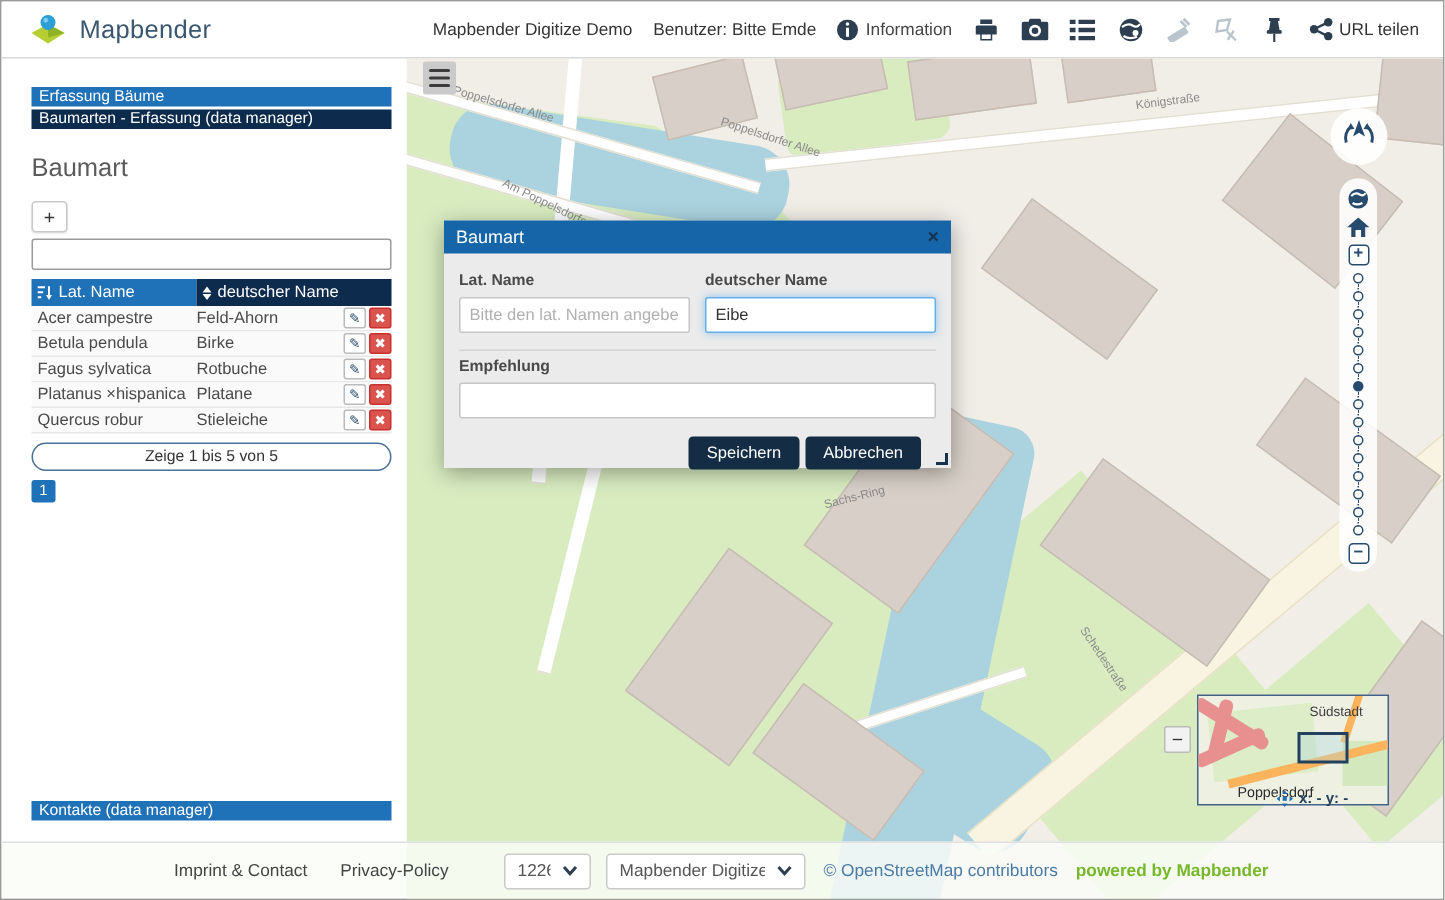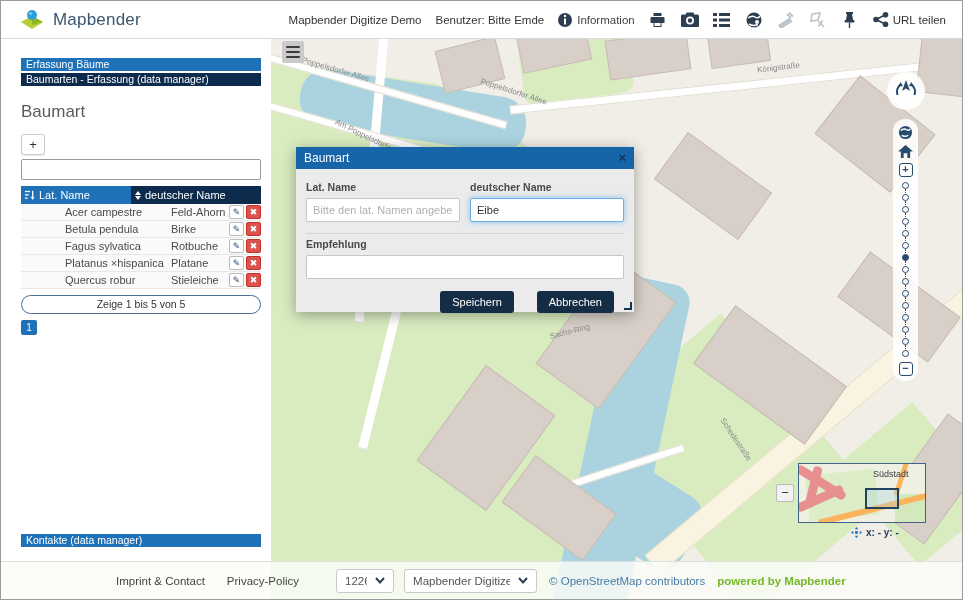--- a/index.html
+++ b/index.html
@@ -29,21 +29,21 @@
   .search-label{font-size:11px;color:#333;margin-top:14px;}
   .search-input{margin-top:4px;width:240px;height:21px;border:1px solid #9b9b9b;border-radius:2px;padding:0 4px;font-size:11px;font-family:"Liberation Sans",sans-serif;}
   .tbl{margin-top:6px;width:240px;font-size:11px;}
   .thead{display:flex;height:18px;color:#fff;cursor:pointer;}
   .th1{width:110px;background:#1f71b8;display:flex;align-items:center;gap:4px;padding-left:4px;}
   .th2{flex:1;background:#0d2b4d;display:flex;align-items:center;gap:4px;padding-left:4px;}
   .sort-tris{display:inline-flex;flex-direction:column;gap:1px;}
   .sort-tris .up{width:0;height:0;border-left:3px solid transparent;border-right:3px solid transparent;border-bottom:4px solid #fff;}
   .sort-tris .dn{width:0;height:0;border-left:3px solid transparent;border-right:3px solid transparent;border-top:4px solid #fff;}
   .trow{display:flex;align-items:center;height:17px;border-bottom:1px solid #e7e7e7;background:#fafafa;color:#4a4a4a;}
-  .trow .c1{width:110px;padding-left:4px;overflow:hidden;white-space:nowrap;margin-left:40px;}
+  .trow .c1{width:110px;padding-left:4px;overflow:hidden;white-space:nowrap;}
   .trow .c2{flex:1;overflow:hidden;white-space:nowrap;}
   .rbtn{width:15px;height:14px;border-radius:2px;font-size:9px;line-height:12px;text-align:center;cursor:pointer;margin-left:2px;}
   .rbtn.edit{background:#fff;border:1px solid #bbb;color:#274b6d;}
   .rbtn.del{background:#d9534f;border:1px solid #c9302c;color:#fff;}
   .page-pill{margin-top:6px;width:240px;height:19px;border:1px solid #4a6f94;border-radius:10px;font-size:10.5px;color:#333;text-align:center;line-height:17px;}
   .page-btn{margin-top:6px;width:16px;height:15px;background:#1f71b8;color:#fff;font-size:10px;text-align:center;line-height:15px;border-radius:2px;cursor:pointer;}
   .kontakte{position:absolute;left:20px;bottom:16px;}
 
   
   #map{position:absolute;left:270px;top:38px;width:693px;height:562px;background:#f1eee8;overflow:hidden;z-index:1;}
@@ -61,40 +61,40 @@
   #compass{position:absolute;left:616px;top:33px;width:38px;height:38px;border-radius:50%;background:rgba(255,255,255,.9);display:flex;align-items:center;justify-content:center;cursor:pointer;z-index:6;}
   #ctrlbar{position:absolute;left:622px;top:80px;width:25px;background:rgba(255,255,255,.88);border-radius:12px;padding:6px 0 5px;display:flex;flex-direction:column;align-items:center;gap:5px;z-index:6;}
   .zbtn{width:14px;height:14px;border:1.5px solid #274b6d;border-radius:3px;color:#274b6d;font-size:11px;font-weight:bold;line-height:11px;text-align:center;cursor:pointer;background:#fff;}
   #zoom-slider{display:flex;flex-direction:column;align-items:center;cursor:pointer;}
   .zstep{width:7px;height:7px;border:1.5px solid #274b6d;border-radius:50%;background:transparent;position:relative;margin-bottom:5px;}
   .zstep::after{content:"";position:absolute;left:2px;top:6px;height:6px;border-left:1.5px dotted #274b6d;}
   .zstep:last-child{margin-bottom:0;}
   .zstep:last-child::after{display:none;}
   .zstep.zactive{background:#274b6d;}
   
-  #overview{position:absolute;left:527px;top:424px;width:128px;height:60px;border:1px solid #41618a;background:#eef0e2;overflow:hidden;cursor:pointer;z-index:6;}
+  #overview{position:absolute;left:527px;top:424px;width:128px;height:74px;border:1px solid #41618a;background:#eef0e2;overflow:hidden;cursor:pointer;z-index:6;}
   .ov-label{position:absolute;color:#3c3c3c;}
   #ov-rect{position:absolute;left:66px;top:24px;width:34px;height:21px;border:2px solid #23405e;background:rgba(170,211,223,.35);}
   #ov-collapse{position:absolute;left:505px;top:445px;width:18px;height:18px;background:#f2f2f2;border:1px solid #bbb;border-radius:2px;color:#333;font-size:13px;line-height:15px;text-align:center;cursor:pointer;z-index:6;}
   #coords{position:absolute;left:580px;top:488px;display:flex;align-items:center;gap:4px;font-size:10px;color:#23405e;z-index:6;font-weight:bold;}
 
   
   #dialog{position:absolute;left:295px;top:146px;width:338px;height:165px;background:#ebebeb;box-shadow:0 3px 14px rgba(0,0,0,.35);z-index:15;}
   .dlg-title{height:22px;background:#1565a8;color:#fff;font-size:12px;line-height:22px;padding:0 8px;display:flex;cursor:move;}
   .dlg-title .t{flex:1;}
   .dlg-close{color:#16324f;font-weight:bold;font-size:13px;cursor:pointer;line-height:22px;}
   .dlg-body{padding:8px 10px 0;}
   .dlg-grid{display:flex;gap:10px;}
   .dlg-col{flex:1;}
   .dlg-label{font-size:10.5px;font-weight:bold;color:#4a4a4a;margin:4px 0 5px;}
   .dlg-input{width:100%;height:24px;border:1px solid #c6c6c6;border-radius:2px;padding:0 6px;font-size:11px;font-family:"Liberation Sans",sans-serif;background:#fff;color:#333;}
   .dlg-input::placeholder{color:#b0b0b0;}
   .dlg-input.focused{border:1.5px solid #66afe9;box-shadow:0 0 6px rgba(102,175,233,.7);outline:none;}
   .dlg-divider{border-top:1px solid #d4d4d4;margin:11px 0 2px;}
-  .dlg-foot{display:flex;justify-content:flex-end;gap:23px;padding:12px 10px 0;}
+  .dlg-foot{display:flex;justify-content:flex-end;gap:4px;padding:12px 10px 0;}
   .dlg-btn{background:#142c44;color:#fff;border:none;border-radius:3px;font-size:11px;padding:5px 12px;cursor:pointer;font-family:"Liberation Sans",sans-serif;}
   #dlg-resize{position:absolute;right:2px;bottom:2px;width:8px;height:8px;border-right:2px solid #16324f;border-bottom:2px solid #16324f;cursor:nwse-resize;}
 
   
   #footer{position:absolute;left:0;bottom:0;width:100%;height:38px;background:rgba(250,252,248,.82);border-top:1px solid #e0e0e0;display:flex;align-items:center;font-size:11.5px;z-index:18;}
   .flink{color:#444;margin-right:22px;cursor:pointer;}
   .flink:first-child{margin-left:115px;}
   .fselect{height:24px;background:#fff;border:1px solid #c9c9c9;border-radius:3px;display:flex;align-items:center;padding:0 8px;color:#555;cursor:pointer;gap:8px;}
   .fselect .txt{flex:1;white-space:nowrap;overflow:hidden;}
   #sel-srs{width:183px;margin-left:68px;}

